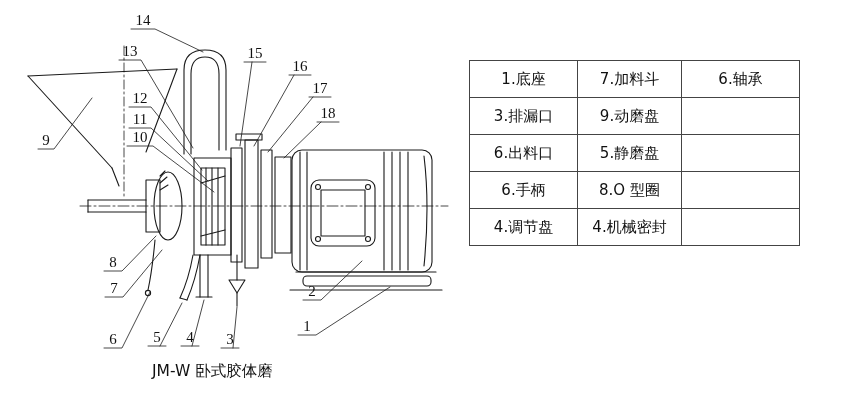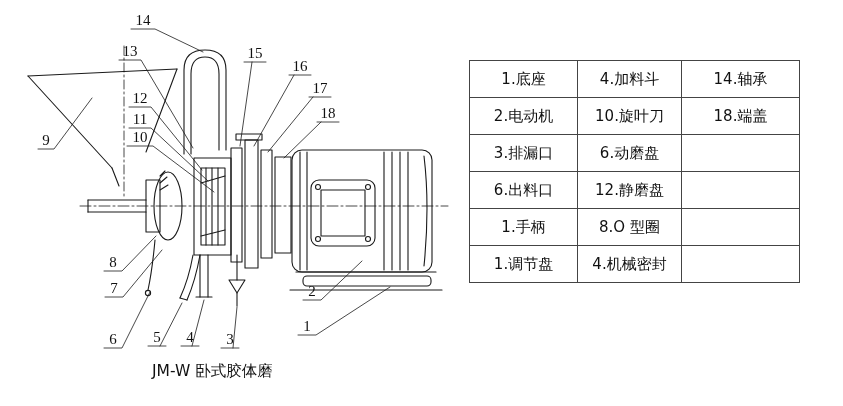--- a/index.html
+++ b/index.html
@@ -151,44 +151,39 @@
 
   <table class="parts-table">
     <colgroup>
       <col style="width:108px">
       <col style="width:104px">
       <col style="width:118px">
     </colgroup>
     <tbody>
       <tr>
         <td>1.底座</td>
-        <td>4.加料斗</td>
-        <td>14.轴承</td>
-      </tr>
-      <tr>
-        <td>2.电动机</td>
-        <td>10.旋叶刀</td>
-        <td>18.端盖</td>
+        <td>7.加料斗</td>
+        <td>6.轴承</td>
       </tr>
       <tr>
         <td>3.排漏口</td>
-        <td>6.动磨盘</td>
+        <td>9.动磨盘</td>
         <td></td>
       </tr>
       <tr>
         <td>6.出料口</td>
-        <td>12.静磨盘</td>
+        <td>5.静磨盘</td>
         <td></td>
       </tr>
       <tr>
-        <td>1.手柄</td>
+        <td>6.手柄</td>
         <td>8.O 型圈</td>
         <td></td>
       </tr>
       <tr>
-        <td>1.调节盘</td>
+        <td>4.调节盘</td>
         <td>4.机械密封</td>
         <td></td>
       </tr>
     </tbody>
   </table>
 
 </div>
 
 </body></html>

